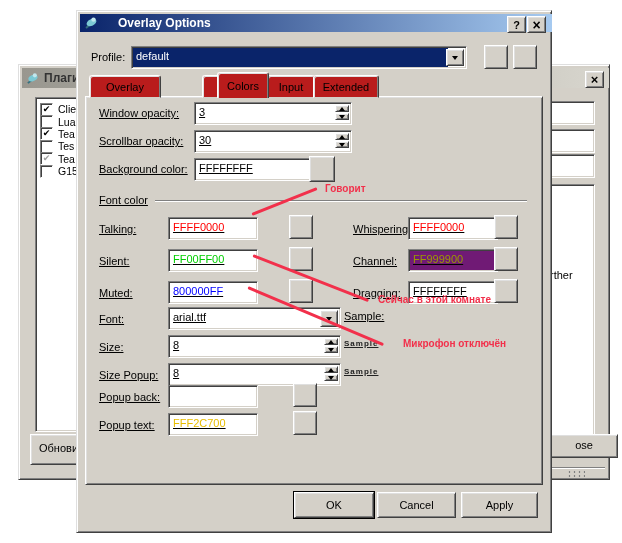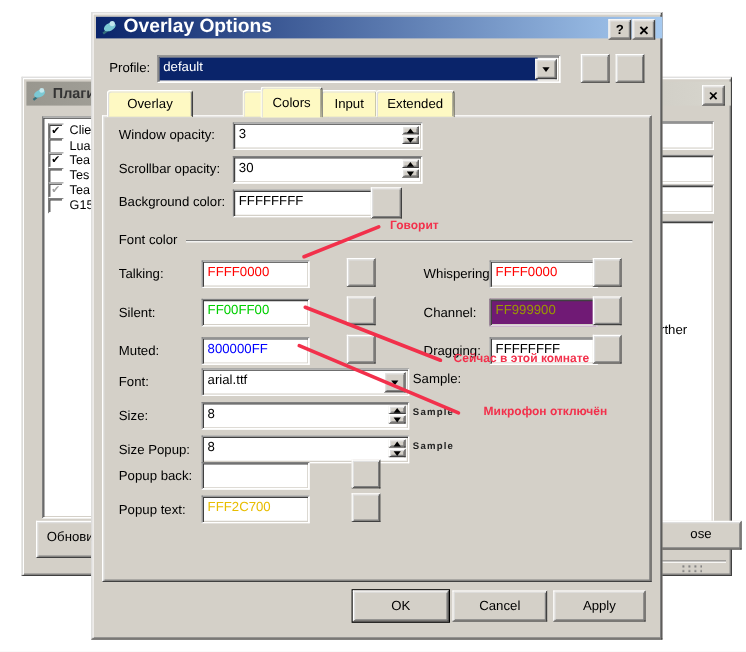--- a/index.html
+++ b/index.html
@@ -10,34 +10,34 @@
   .winborder{border:1px solid;border-color:#dfdfdf #404040 #404040 #dfdfdf;
              box-shadow:inset 1px 1px 0 #ffffff, inset -1px -1px 0 #808080;}
   .btn{background:#d4d0c8;border:1px solid;border-color:#ffffff #404040 #404040 #ffffff;
        box-shadow:inset 1px 1px 0 #dfdfdf, inset -1px -1px 0 #808080;cursor:default;}
   .sunken{background:#ffffff;border:1px solid;border-color:#808080 #ffffff #ffffff #808080;
           box-shadow:inset 1px 1px 0 #404040, inset -1px -1px 0 #d4d0c8;}
   .lbl{position:absolute;white-space:nowrap;}
   .edit{position:absolute;background:#fff;border:1px solid;border-color:#808080 #fff #fff #808080;
         box-shadow:inset 1px 1px 0 #404040, inset -1px -1px 0 #d4d0c8;
         padding:2px 4px 0 4px;line-height:15px;white-space:nowrap;overflow:hidden;}
-  .tb-active{background:linear-gradient(90deg,#0a246a,#a6caf0);color:#fff;font-weight:bold;font-size:16px;}
+  .tb-active{background:linear-gradient(90deg,#0a246a,#a6caf0);color:#fff;font-weight:bold;font-size:12px;gap:15px;}
   .tb-inactive{background:linear-gradient(90deg,#99978f,#d8d6ce);color:#333;font-weight:bold;font-size:12px;}
   .titlebar{position:absolute;display:flex;align-items:center;padding-left:4px;}
   .wbtn{position:absolute;width:17px;height:15px;display:flex;align-items:center;justify-content:center;
         font-weight:bold;font-size:11px;color:#000;}
-  .tab{position:absolute;top:64px;height:21px;background:#fef9c3;z-index:2;
+  .tab{position:absolute;top:64px;height:21px;background:#b91c1c;z-index:2;
        border:1px solid;border-color:#fff #404040 #d4d0c8 #fff;border-radius:3px 3px 0 0;
        box-shadow:inset 1px 1px 0 #dfdfdf, inset -1px 0 0 #808080;
        display:flex;align-items:center;justify-content:center;}
   .tab.active{top:61px;height:25px;z-index:6;border-bottom:none;}
   .panel{position:absolute;background:#d4d0c8;z-index:1;
          border:1px solid;border-color:#fff #404040 #404040 #fff;
          box-shadow:inset 1px 1px 0 #dfdfdf, inset -1px -1px 0 #808080;}
-  .fg{z-index:3;}
+  .fg{z-index:3;text-decoration:underline;}
   .spin{position:absolute;right:2px;top:2px;width:14px;height:15px;display:flex;flex-direction:column;gap:1px;}
   .spin .sb{flex:1;display:flex;align-items:center;justify-content:center;}
   .tu{width:0;height:0;border-left:3px solid transparent;border-right:3px solid transparent;border-bottom:4px solid #000;}
   .td{width:0;height:0;border-left:3px solid transparent;border-right:3px solid transparent;border-top:4px solid #000;}
   .combo-btn{position:absolute;right:2px;top:2px;bottom:2px;width:16px;display:flex;align-items:center;justify-content:center;}
   .pickbtn{position:absolute;width:22px;height:22px;}
   .pbtn{position:absolute;height:24px;display:flex;align-items:center;justify-content:center;}
   .pbtn.default{box-shadow:0 0 0 1px #000, inset 1px 1px 0 #dfdfdf, inset -1px -1px 0 #808080;}
   .sep{position:absolute;height:0;border-top:1px solid #808080;border-bottom:1px solid #fff;}
   .cb{width:11px;height:11px;background:#fff;border:1px solid;border-color:#808080 #fff #fff #808080;

